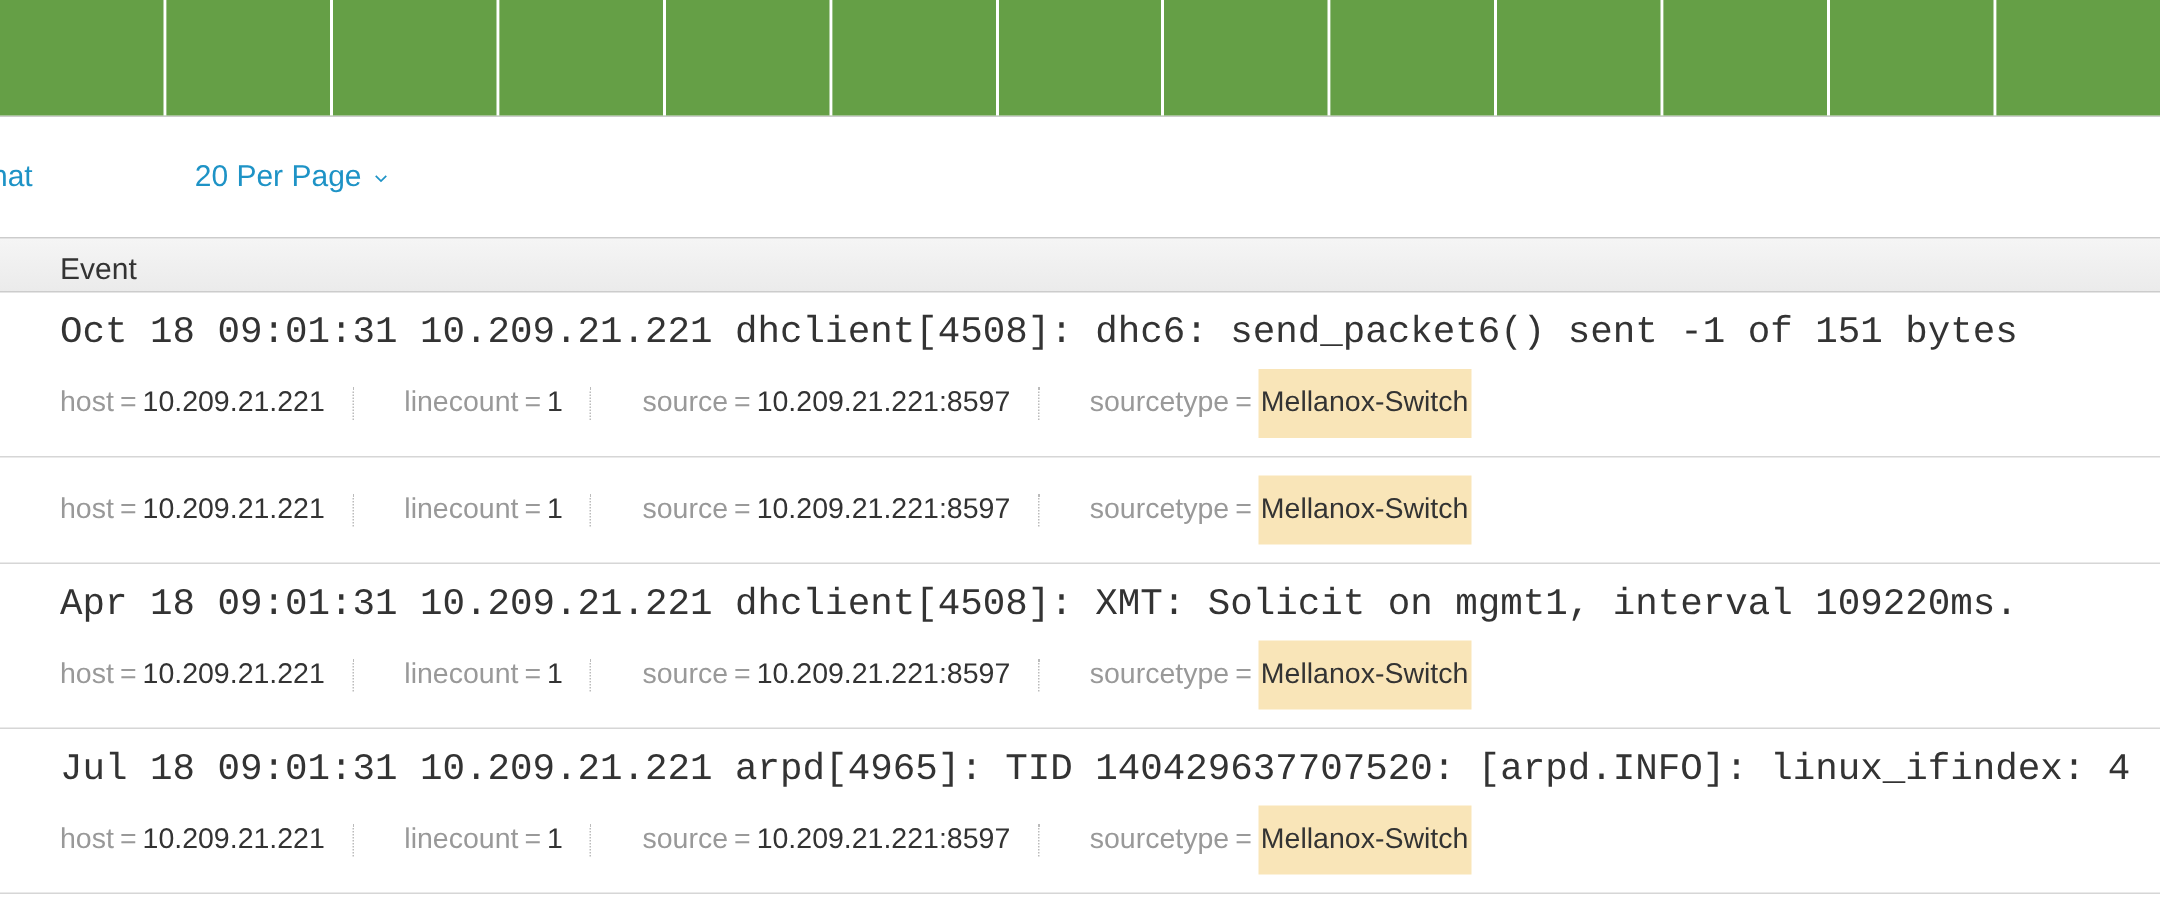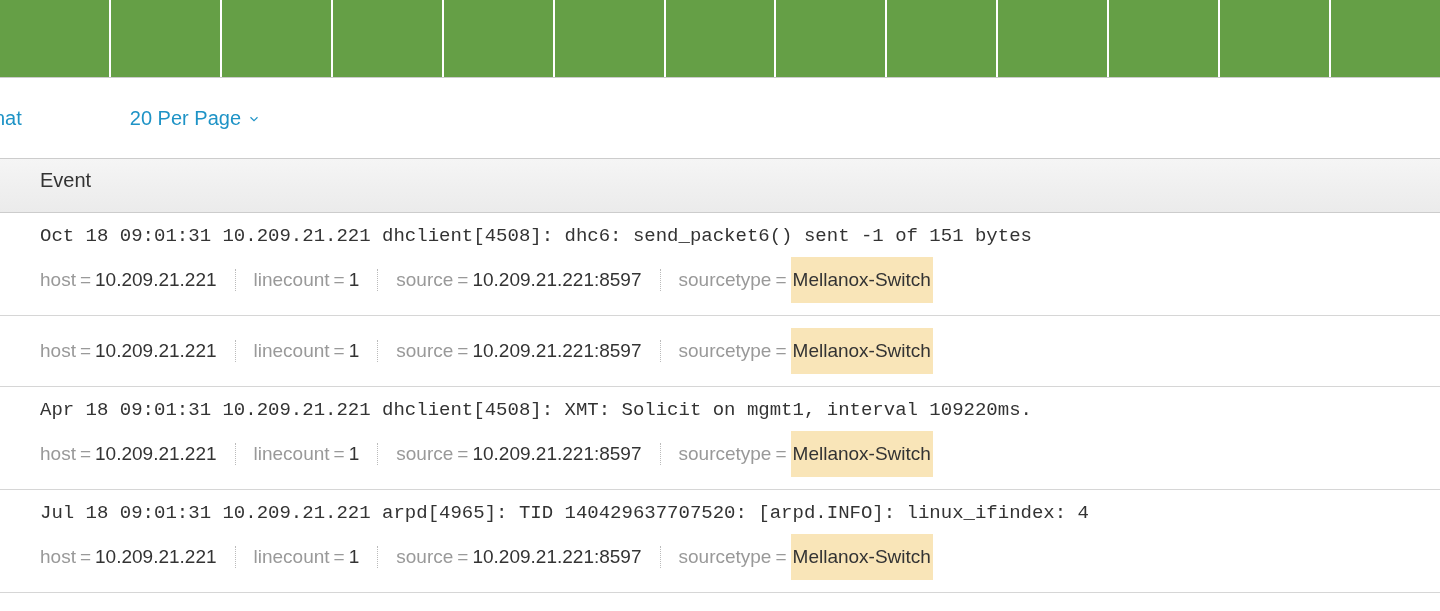--- a/index.html
+++ b/index.html
@@ -38,42 +38,42 @@
     .dropdown-arrow {
       display:inline-block;
       font-size: 14px;
       position: relative;
       top: 2px;
     }
     .table-header {
       background: linear-gradient(#f5f5f5,#ebebeb);
       border-top: 1px solid #ccc;
       border-bottom: 1px solid #ccc;
-      padding: 10px 20px 20px 40px;
+      padding: 10px 20px 2px 40px;
       font-size: 20px;
       color: #333;
     }
     .event-row {
       border-bottom: 1px solid #d6d6d6;
       padding: 12px 20px 12px 40px;
     }
     .event-raw {
       font-family: "Consolas","Courier New",monospace;
-      font-size: 19px;
+      font-size: 25px;
       color: #333;
       margin-bottom: 10px;
       white-space: nowrap;
       overflow: hidden;
     }
     .event-meta {
       display: flex;
       align-items: center;
       font-size: 19px;
       color: #999;
-      gap: 0;
+      gap: 16px;
     }
     .meta-pair {
       display:inline-flex;
       align-items:center;
       padding-right: 18px;
       padding-left: 18px;
       border-right: 1px dotted #bbb;
     }
     .meta-pair:first-child { padding-left: 0; }
     .meta-pair:last-child { border-right: none; }

